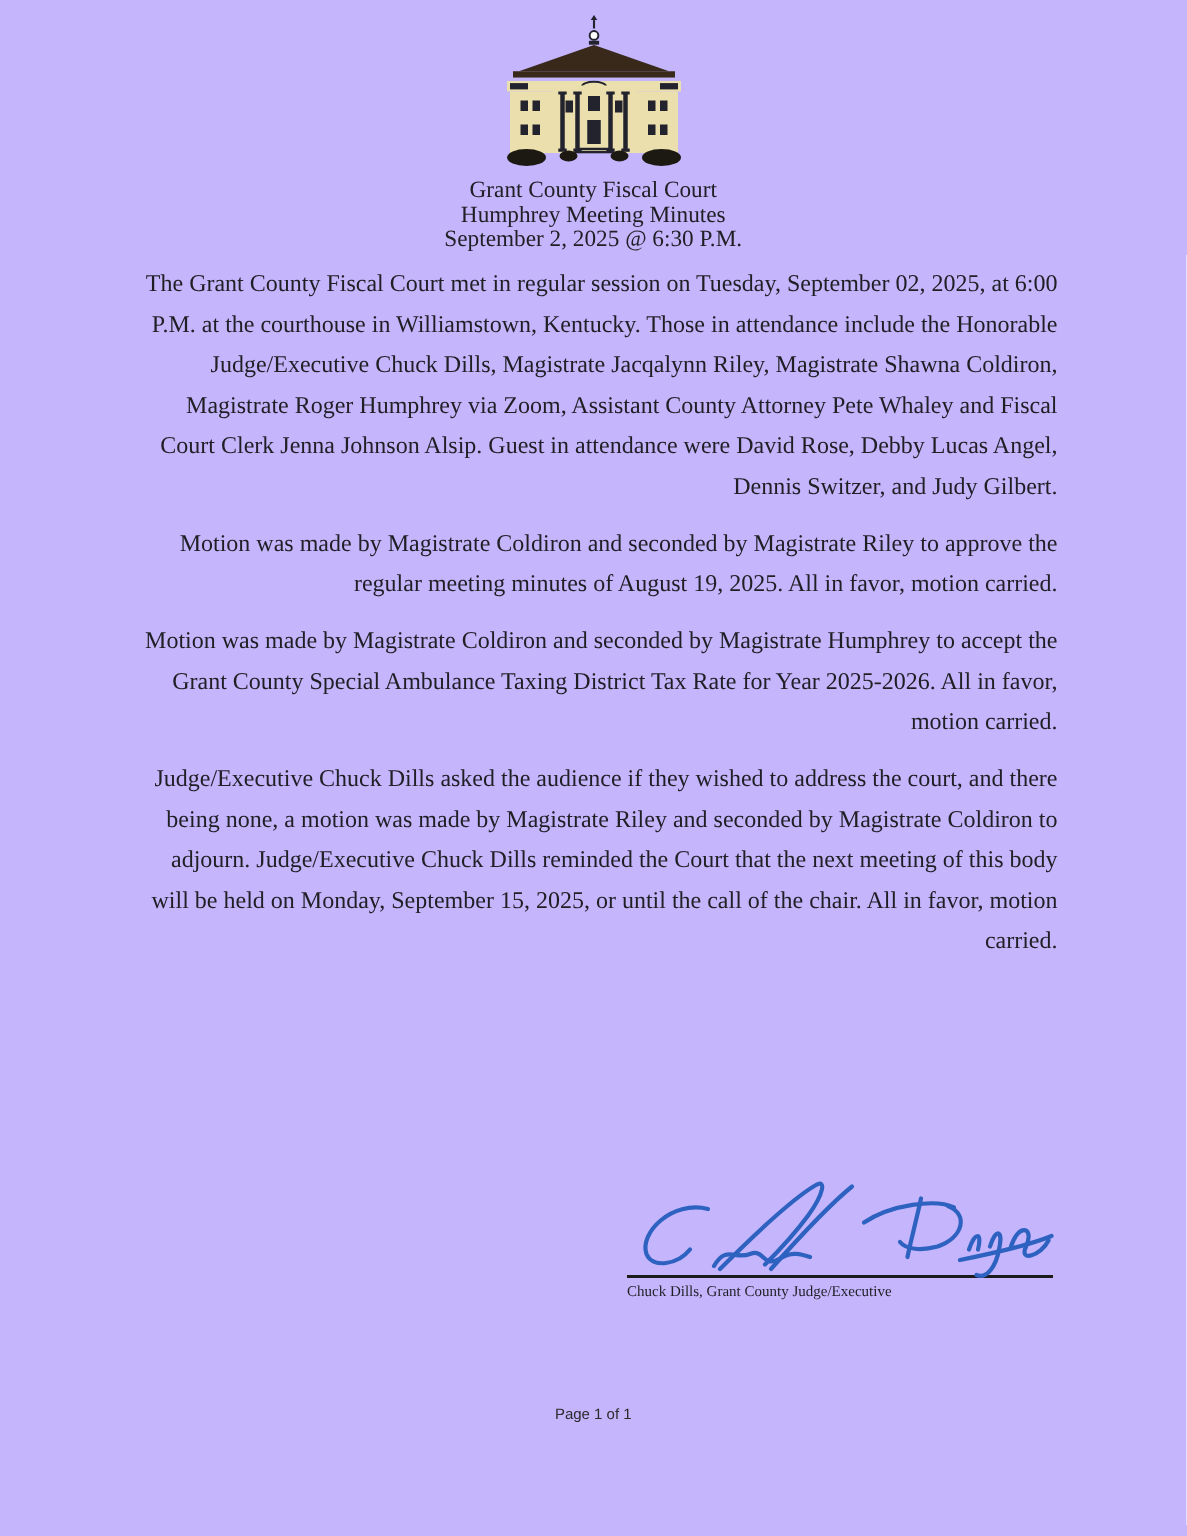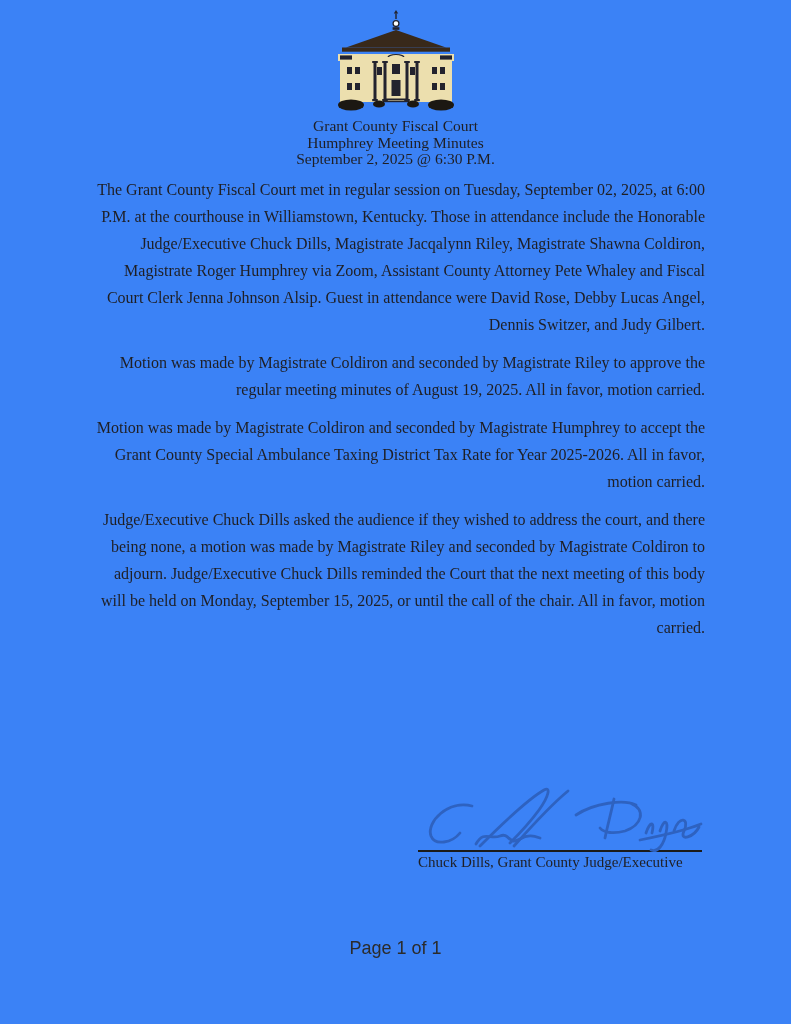--- a/index.html
+++ b/index.html
@@ -8,21 +8,21 @@
     --building-facade:#ecdfae;
     --building-roof:#38291a;
     --building-detail:#23232e;
     --bush:#1c1812;
   }
   *{margin:0;padding:0;box-sizing:border-box;}
   html,body{background:#ffffff;}
   .page{
     position:relative;
     width:791px;height:1024px;
-    background:#3b82f6;
+    background:#c4b5fd;
     font-family:"Liberation Serif","DejaVu Serif",serif;
     color:var(--ink);
     overflow:hidden;
   }
   .header{
     position:absolute;top:10px;left:0;right:0;
     text-align:center;
   }
   .logo{display:inline-block;line-height:0;}
   .titles{margin-top:2px;}
@@ -50,31 +50,31 @@
     position:relative;height:66px;overflow:visible;
   }
   .sig-art svg{
     position:absolute;left:0;bottom:-12px;overflow:visible;
   }
   .sig-rule{
     border-top:2px solid #1b1b1b;
     width:284px;
   }
   .sig-caption{
-    font-size:15px;
+    font-size:10px;
     line-height:18px;
     margin-top:1px;
     color:var(--ink);
     white-space:nowrap;
   }
   .footer{
     position:absolute;top:938px;left:0;right:0;
     text-align:center;
     font-family:"Liberation Sans","DejaVu Sans",sans-serif;
-    font-size:18px;
+    font-size:10px;
     color:#2b2b2b;
   }
 </style>
 </head>
 <body>
 
 <div class="page">
 
   <div class="header">
     <span class="logo">

